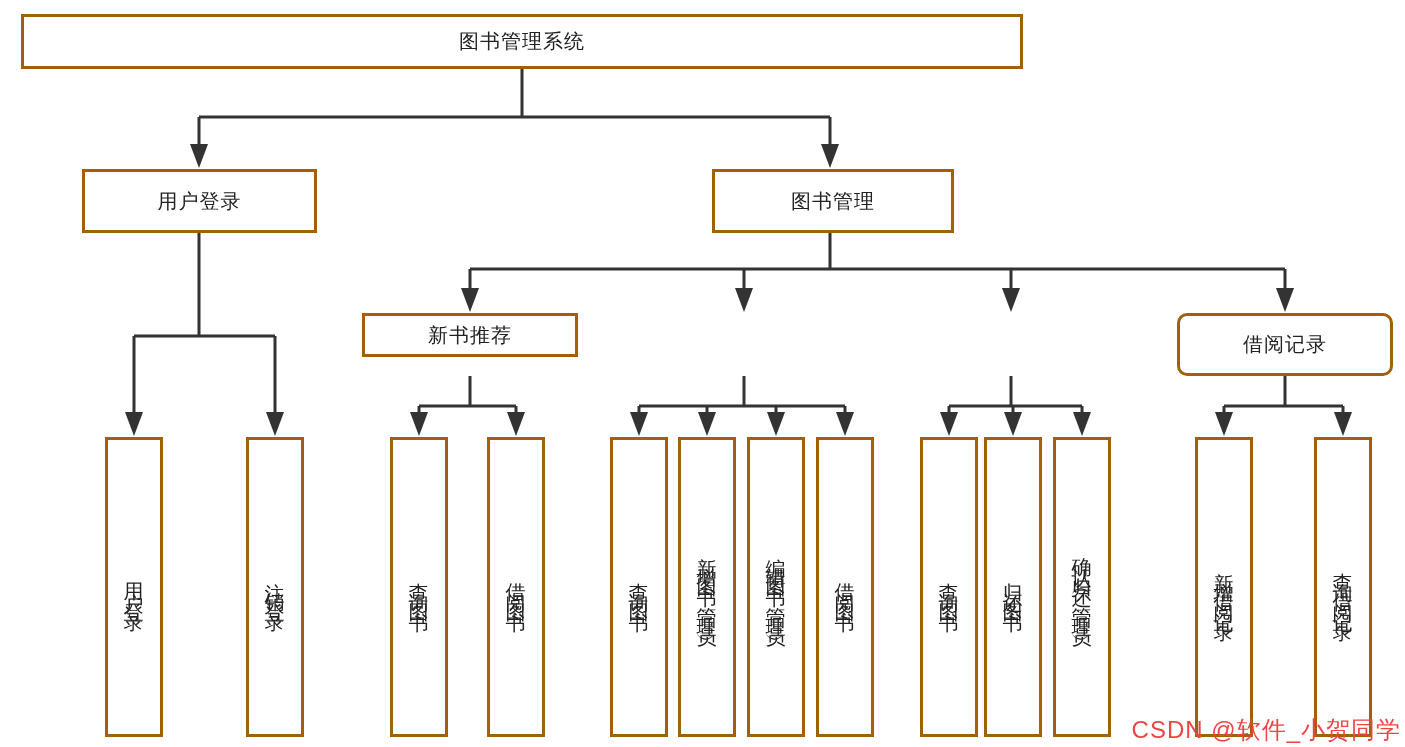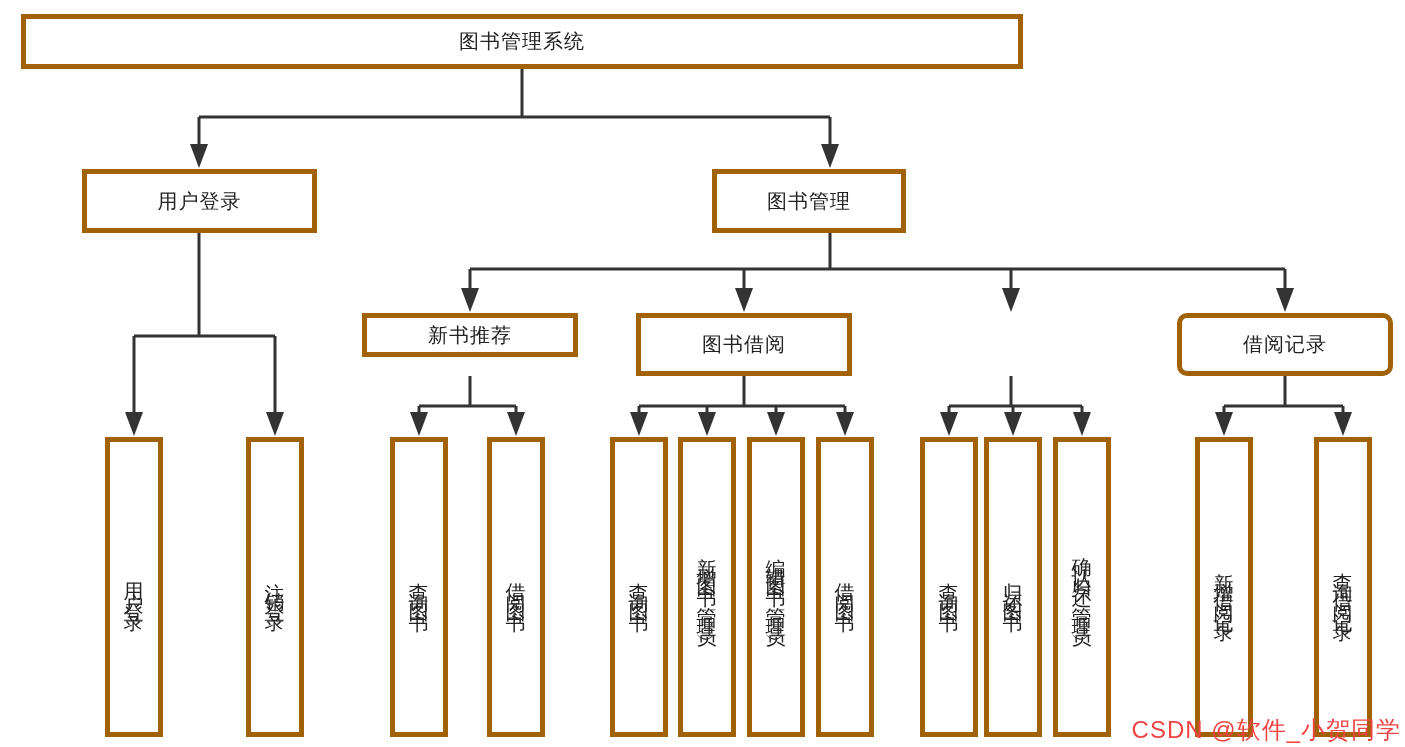--- a/index.html
+++ b/index.html
@@ -13,21 +13,21 @@
   }
   #wires {
     position: absolute;
     left: 0; top: 0;
     width: 1405px; height: 747px;
     pointer-events: none;
   }
   .node {
     position: absolute;
     box-sizing: border-box;
-    border: 5px solid #a16207;
+    border: 3px solid #a16207;
     background: #ffffff;
     display: flex;
     align-items: center;
     justify-content: center;
     color: #222222;
     font-size: 20px;
     letter-spacing: 1px;
     z-index: 2;
   }
   .node.v .vtext {
@@ -91,29 +91,26 @@
     <use href="#ah" x="1343" y="436"></use>
   </svg>
 
   <div class="node" style="left:21px; top:14px; width:1002px; height:55px;">
     <span>图书管理系统</span>
   </div>
 
   <div class="node" style="left:82px; top:169px; width:235px; height:64px;">
     <span>用户登录</span>
   </div>
-  <div class="node" style="left:712px; top:169px; width:194px; height:64px;font-family:Liberation Mono, monospace;">
+  <div class="node" style="left:712px; top:169px; width:242px; height:64px;font-family:Liberation Mono, monospace;">
     <span>图书管理</span>
   </div>
 
   <div class="node" style="left:362px; top:313px; width:216px; height:44px;justify-content:center;">
     <span>新书推荐</span>
-  </div>
-  <div class="node" style="left:636px; top:313px; width:216px; height:63px;">
-    <span>图书借阅</span>
   </div>
   <div class="node" style="left:1177px; top:313px; width:216px; height:63px;border-radius:10px;">
     <span>借阅记录</span>
   </div>
 
   <div class="node v" style="left:105px; top:437px; width:58px; height:300px;">
     <span class="vtext">用户登录</span>
   </div>
   <div class="node v" style="left:246px; top:437px; width:58px; height:300px;">
     <span class="vtext">注销登录</span>

